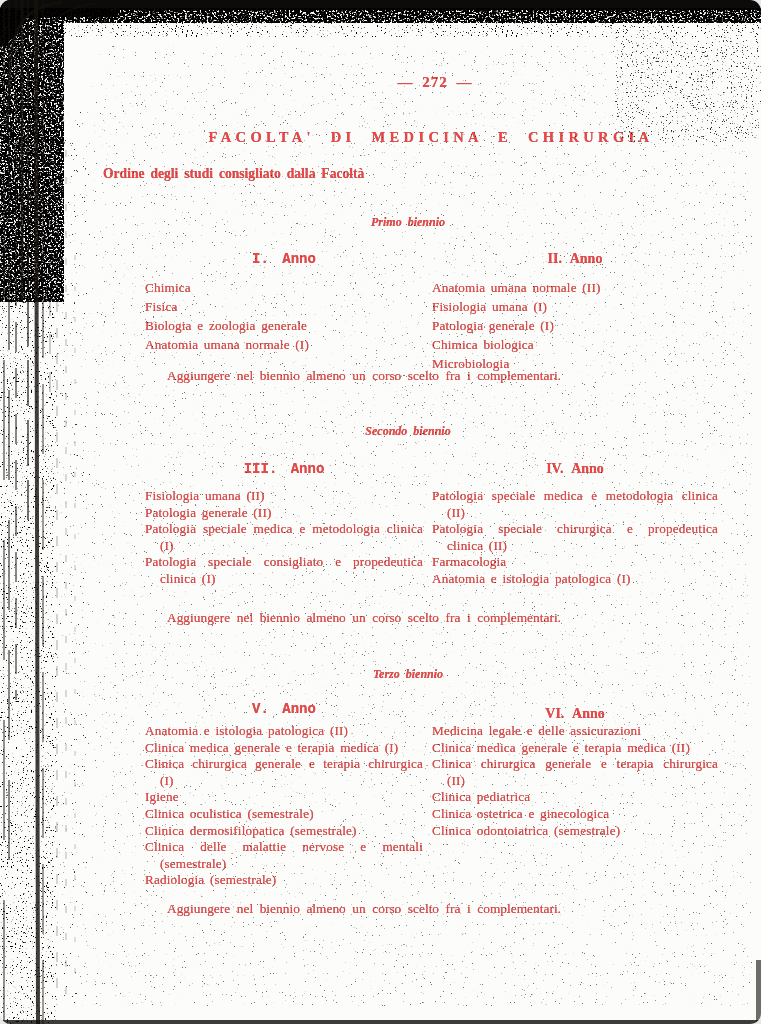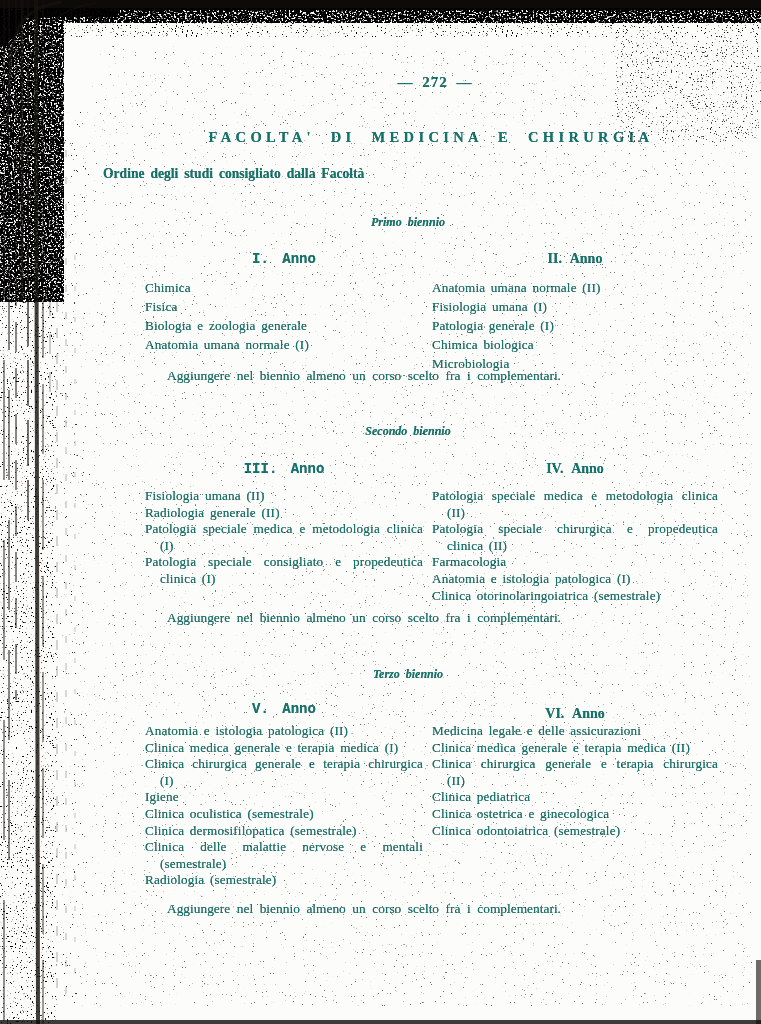--- a/index.html
+++ b/index.html
@@ -1,20 +1,21 @@
 <!DOCTYPE html>
 <html lang="it"><head>
 <meta charset="utf-8">
 <style>
   html,body{margin:0;padding:0;background:#e8e8e8;}
   .sheet{
     position:relative;width:761px;height:1024px;margin:0 auto;
     background:#fcfcfa;overflow:hidden;
     font-family:"Liberation Serif","DejaVu Serif",serif;
-    color:#0f766e;
+    color:#ef4444;
+    border-radius:11px;
   }
   .sheet *{box-sizing:border-box;}
   .artifacts{position:absolute;left:0;top:0;z-index:3;pointer-events:none;}
   .txt{position:absolute;z-index:2;text-shadow:0 0 0.5px rgba(27,20,12,.55);}
 
   .pageno{left:130px;top:74px;width:610px;text-align:center;
           font-size:15px;font-weight:bold;letter-spacing:1px;word-spacing:4px;}
   .title{left:126px;top:129px;width:610px;text-align:center;margin:0;
          font-size:14.5px;font-weight:bold;letter-spacing:.30em;word-spacing:.55em;}
   .subtitle{left:103px;top:166px;width:610px;text-align:left;margin:0;
@@ -134,30 +135,29 @@
   <p class="txt note nt-1">Aggiungere nel biennio almeno un corso scelto fra i complementari.</p>
 
   <div class="txt biennio bh-2">Secondo biennio</div>
   <div class="txt years yr-2">
     <span class="year y-left">III. Anno</span>
     <span class="year y-right">IV. Anno</span>
   </div>
   <div class="txt cols cl-2">
     <div class="col col-left">
       <div class="course">Fisiologia umana (II)</div>
-      <div class="course">Radiologia generale (II)</div>
+      <div class="course">Patologia generale (II)</div>
       <div class="course">Patologia speciale medica e metodologia clinica (I)</div>
       <div class="course">Patologia speciale consigliato e propedeutica clinica (I)</div>
     </div>
     <div class="col col-right">
       <div class="course">Patologia speciale medica e metodologia clinica (II)</div>
       <div class="course">Patologia speciale chirurgica e propedeutica clinica (II)</div>
       <div class="course">Farmacologia</div>
       <div class="course">Anatomia e istologia patologica (I)</div>
-      <div class="course">Clinica otorinolaringoiatrica (semestrale)</div>
     </div>
   </div>
   <p class="txt note nt-2">Aggiungere nel biennio almeno un corso scelto fra i complementari.</p>
 
   <div class="txt biennio bh-3">Terzo biennio</div>
   <div class="txt years yr-3">
     <span class="year y-left">V. Anno</span>
     <span class="year y-right">VI. Anno</span>
   </div>
   <div class="txt cols cl-3">

